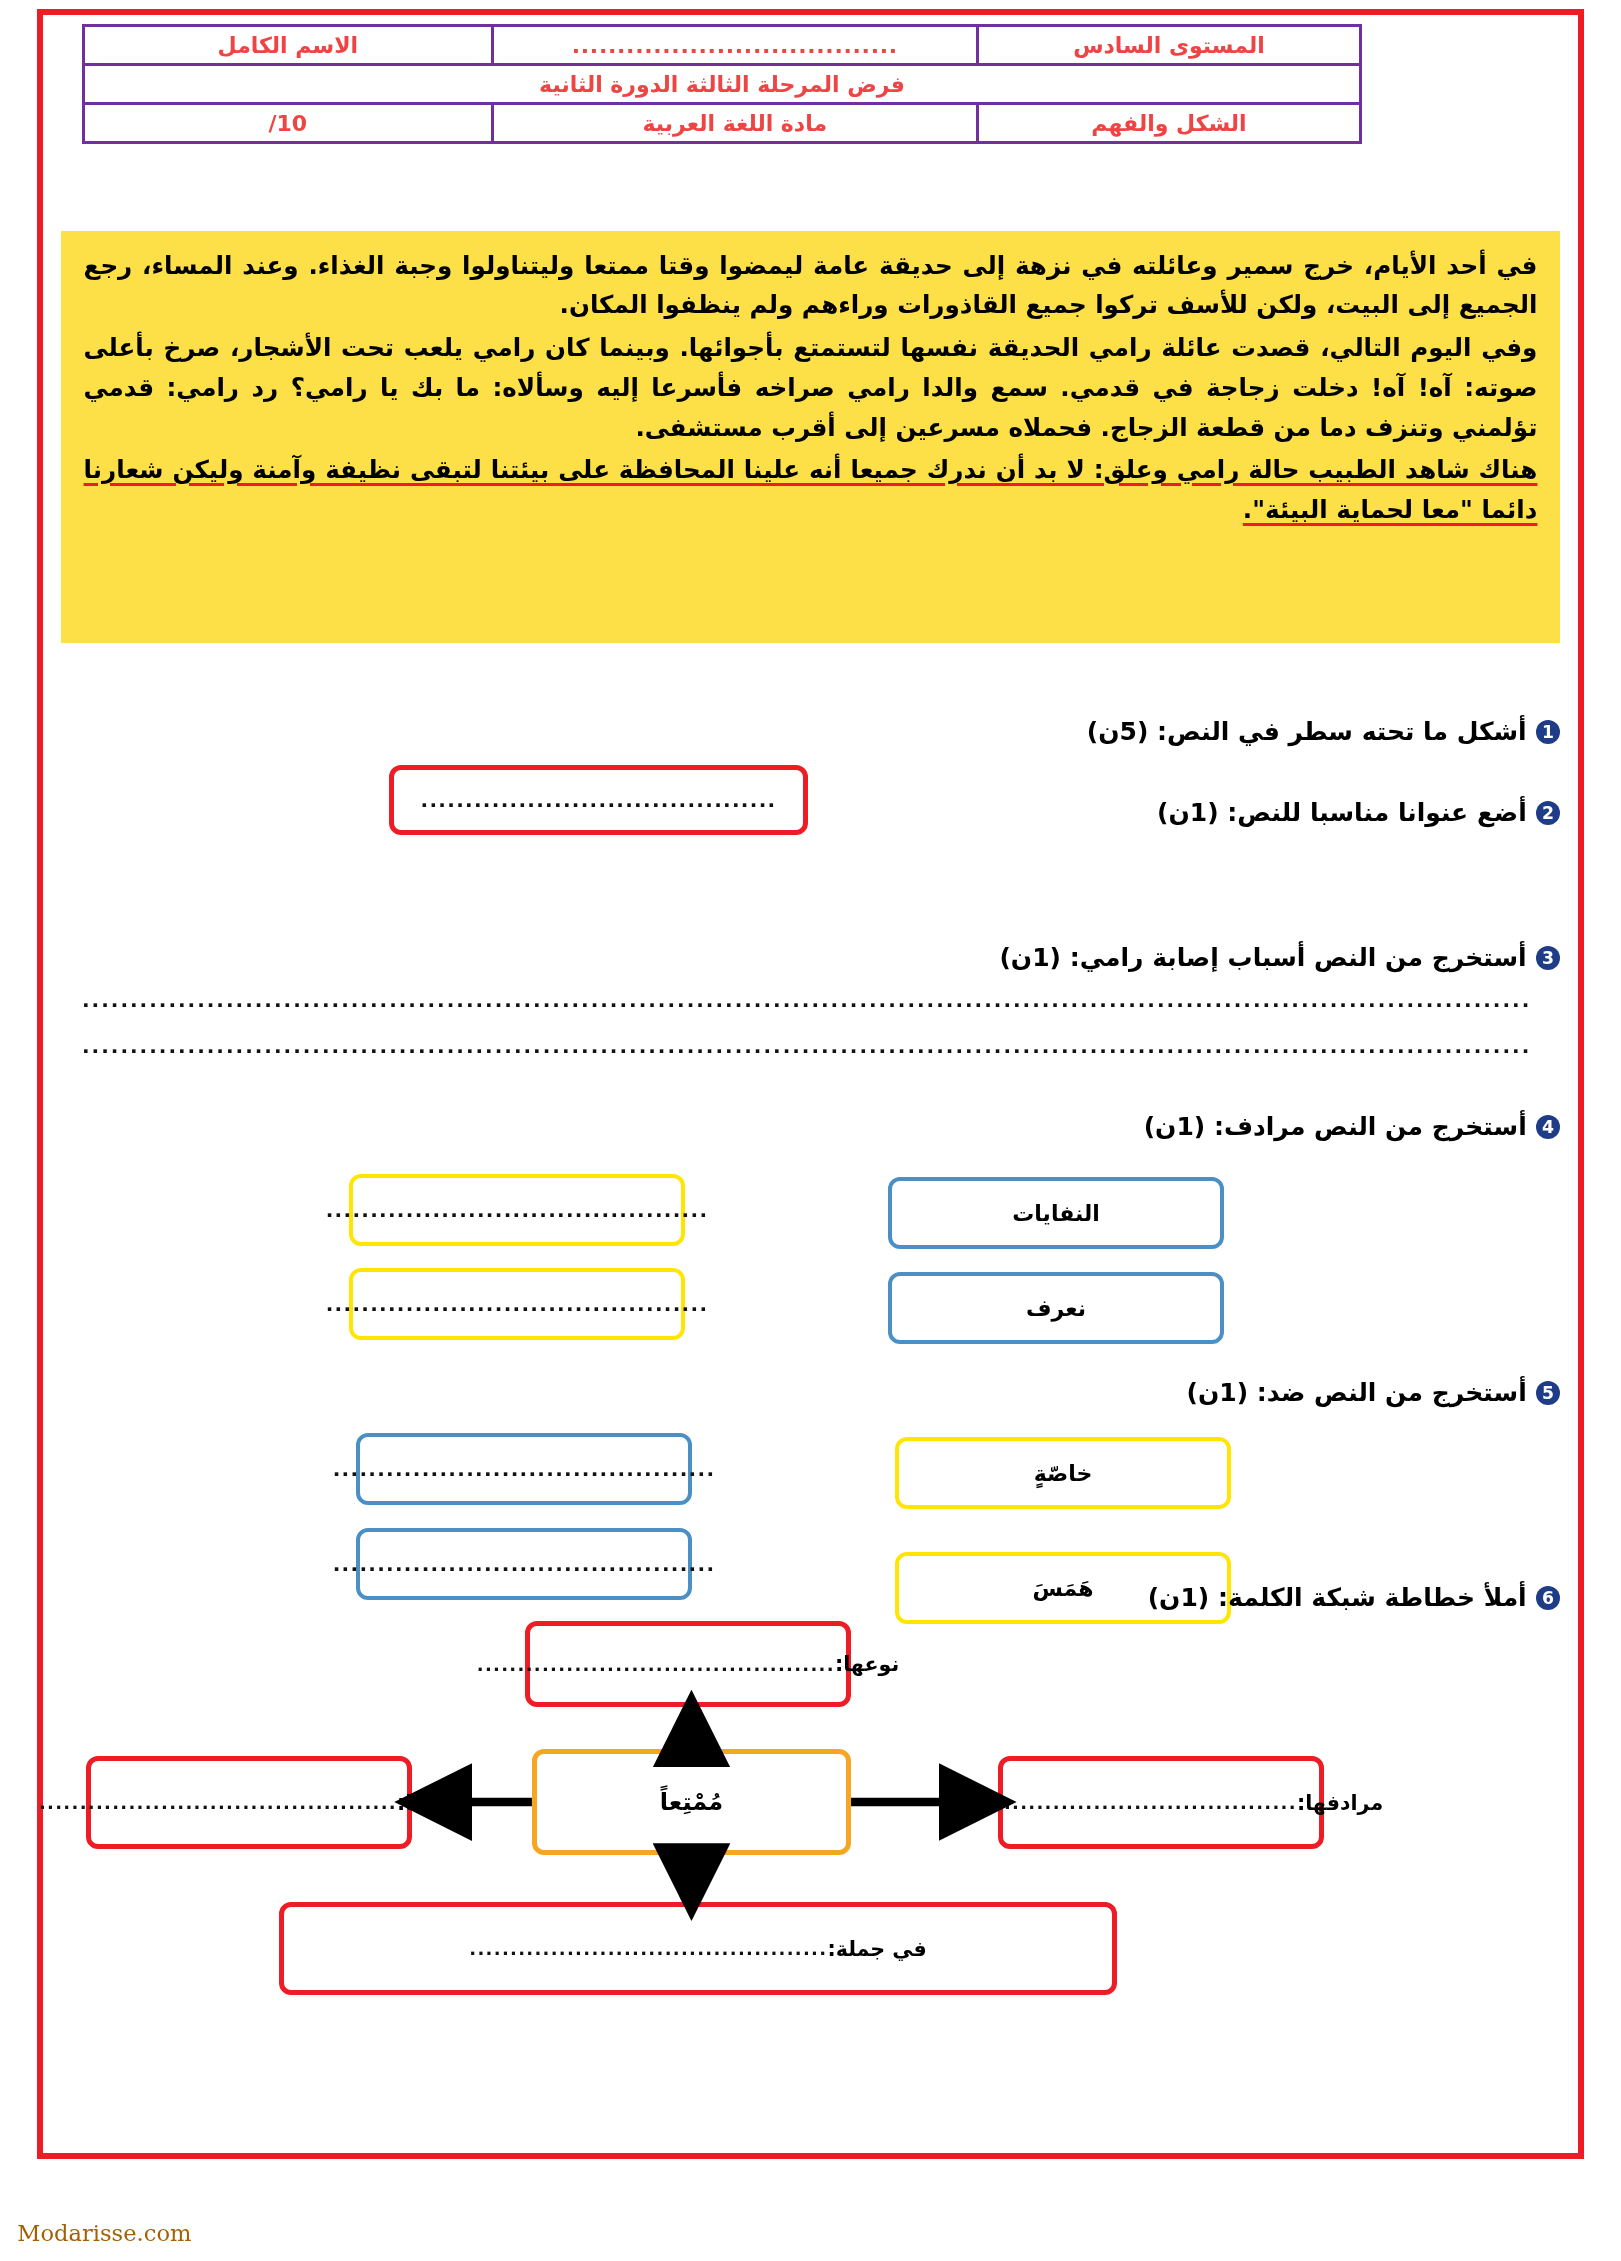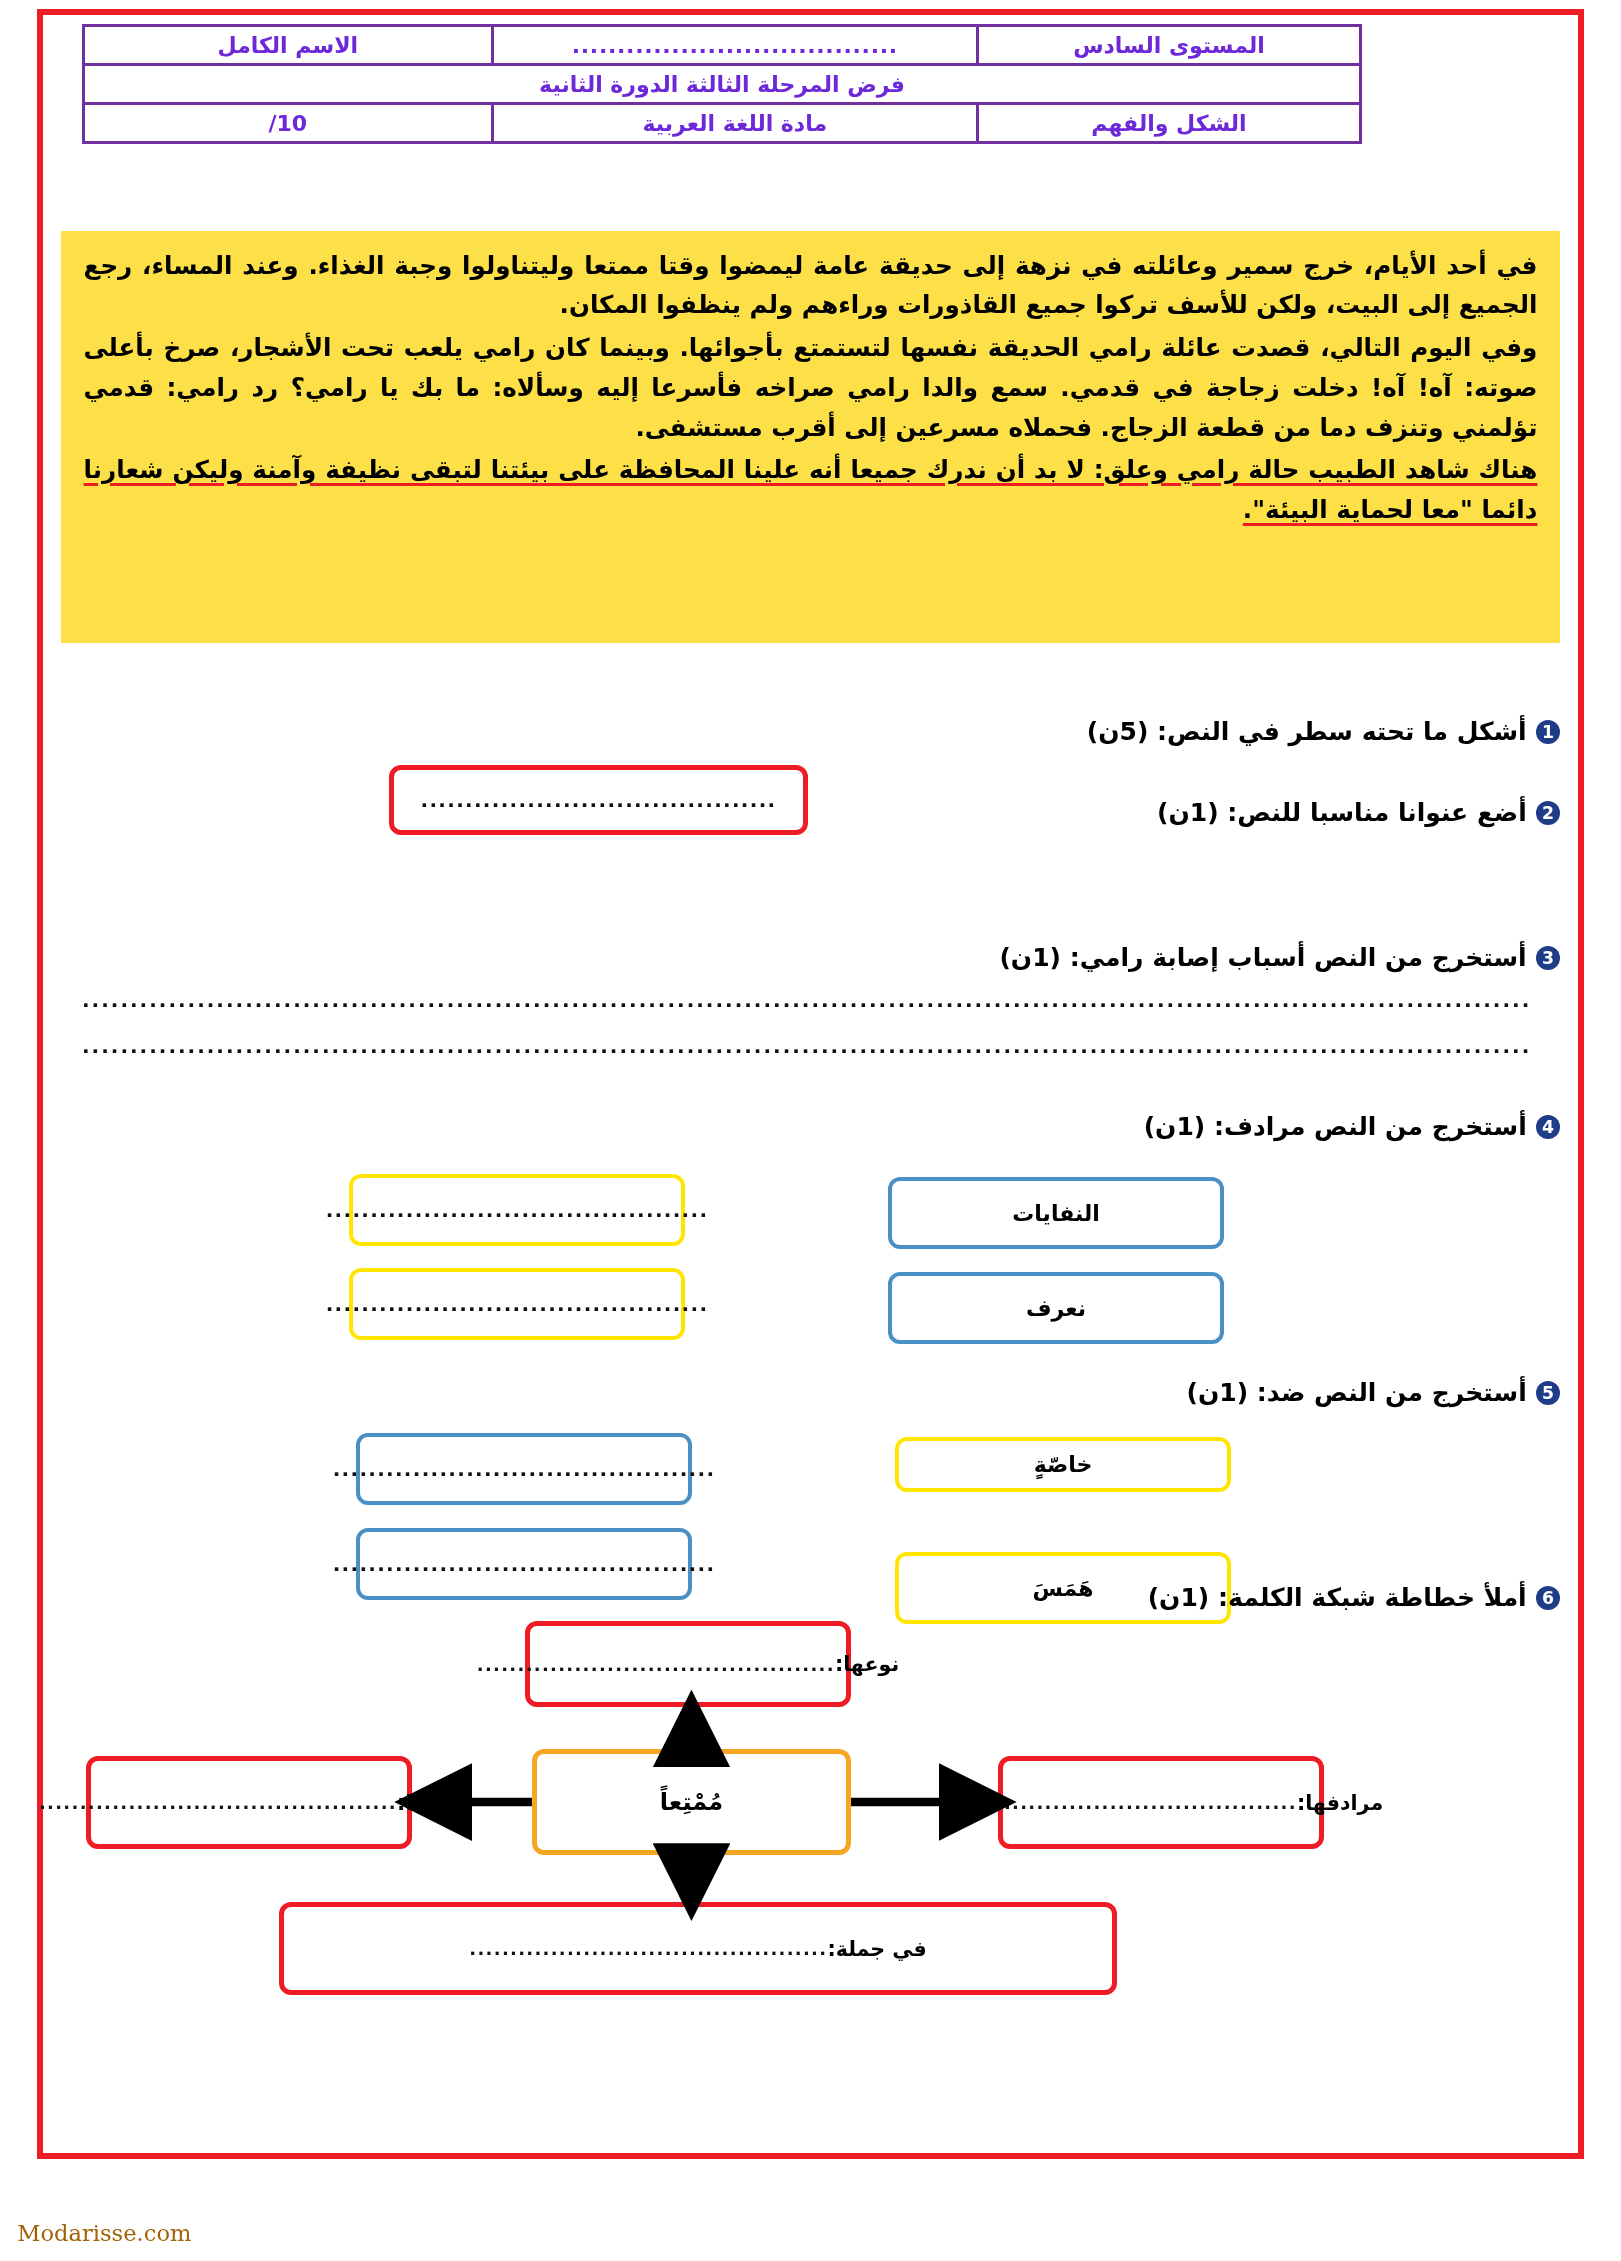--- a/index.html
+++ b/index.html
@@ -40,21 +40,21 @@
     table-layout: fixed;
   }
   .header-table td {
     border: 3.3px solid #7030a0;
     background: #ffffff;
     text-align: center;
     vertical-align: middle;
     font-family: "DejaVu Sans", "Liberation Sans", sans-serif;
     font-weight: bold;
     font-size: 22px;
-    color: #6d28d9;
+    color: #ef4444;
     height: 39px;
     padding: 2.7px 6.7px;
     box-sizing: border-box;
   }
   .hdr-dots {
     font-size: 20px;
     letter-spacing: 0.7px;
     color: #111;
     font-weight: bold;
   }
@@ -277,21 +277,21 @@
   </div>
   <div class="rbox yellow" style="left:349px; top:1268px; width:336px; height:72px;">
     <span class="dots">...........................................</span>
   </div>
 
   <div class="q-row" style="top:1378px; right:61px;">
     <span class="q-num">5</span>
     <span class="q-text">أستخرج من النص ضد: (1ن)</span>
   </div>
 
-  <div class="rbox yellow" style="left:895px; top:1437px; width:336px; height:55px;">
+  <div class="rbox yellow" style="left:895px; top:1437px; width:336px; height:72px;">
     <span class="word-label">خاصّةٍ</span>
   </div>
   <div class="rbox yellow" style="left:895px; top:1531px; width:336px; height:72px;margin-top:21px;">
     <span class="word-label">هَمَسَ</span>
   </div>
   <div class="rbox blue" style="left:356px; top:1433px; width:336px; height:72px;">
     <span class="dots">...........................................</span>
   </div>
   <div class="rbox blue" style="left:356px; top:1528px; width:336px; height:72px;">
     <span class="dots">...........................................</span>

